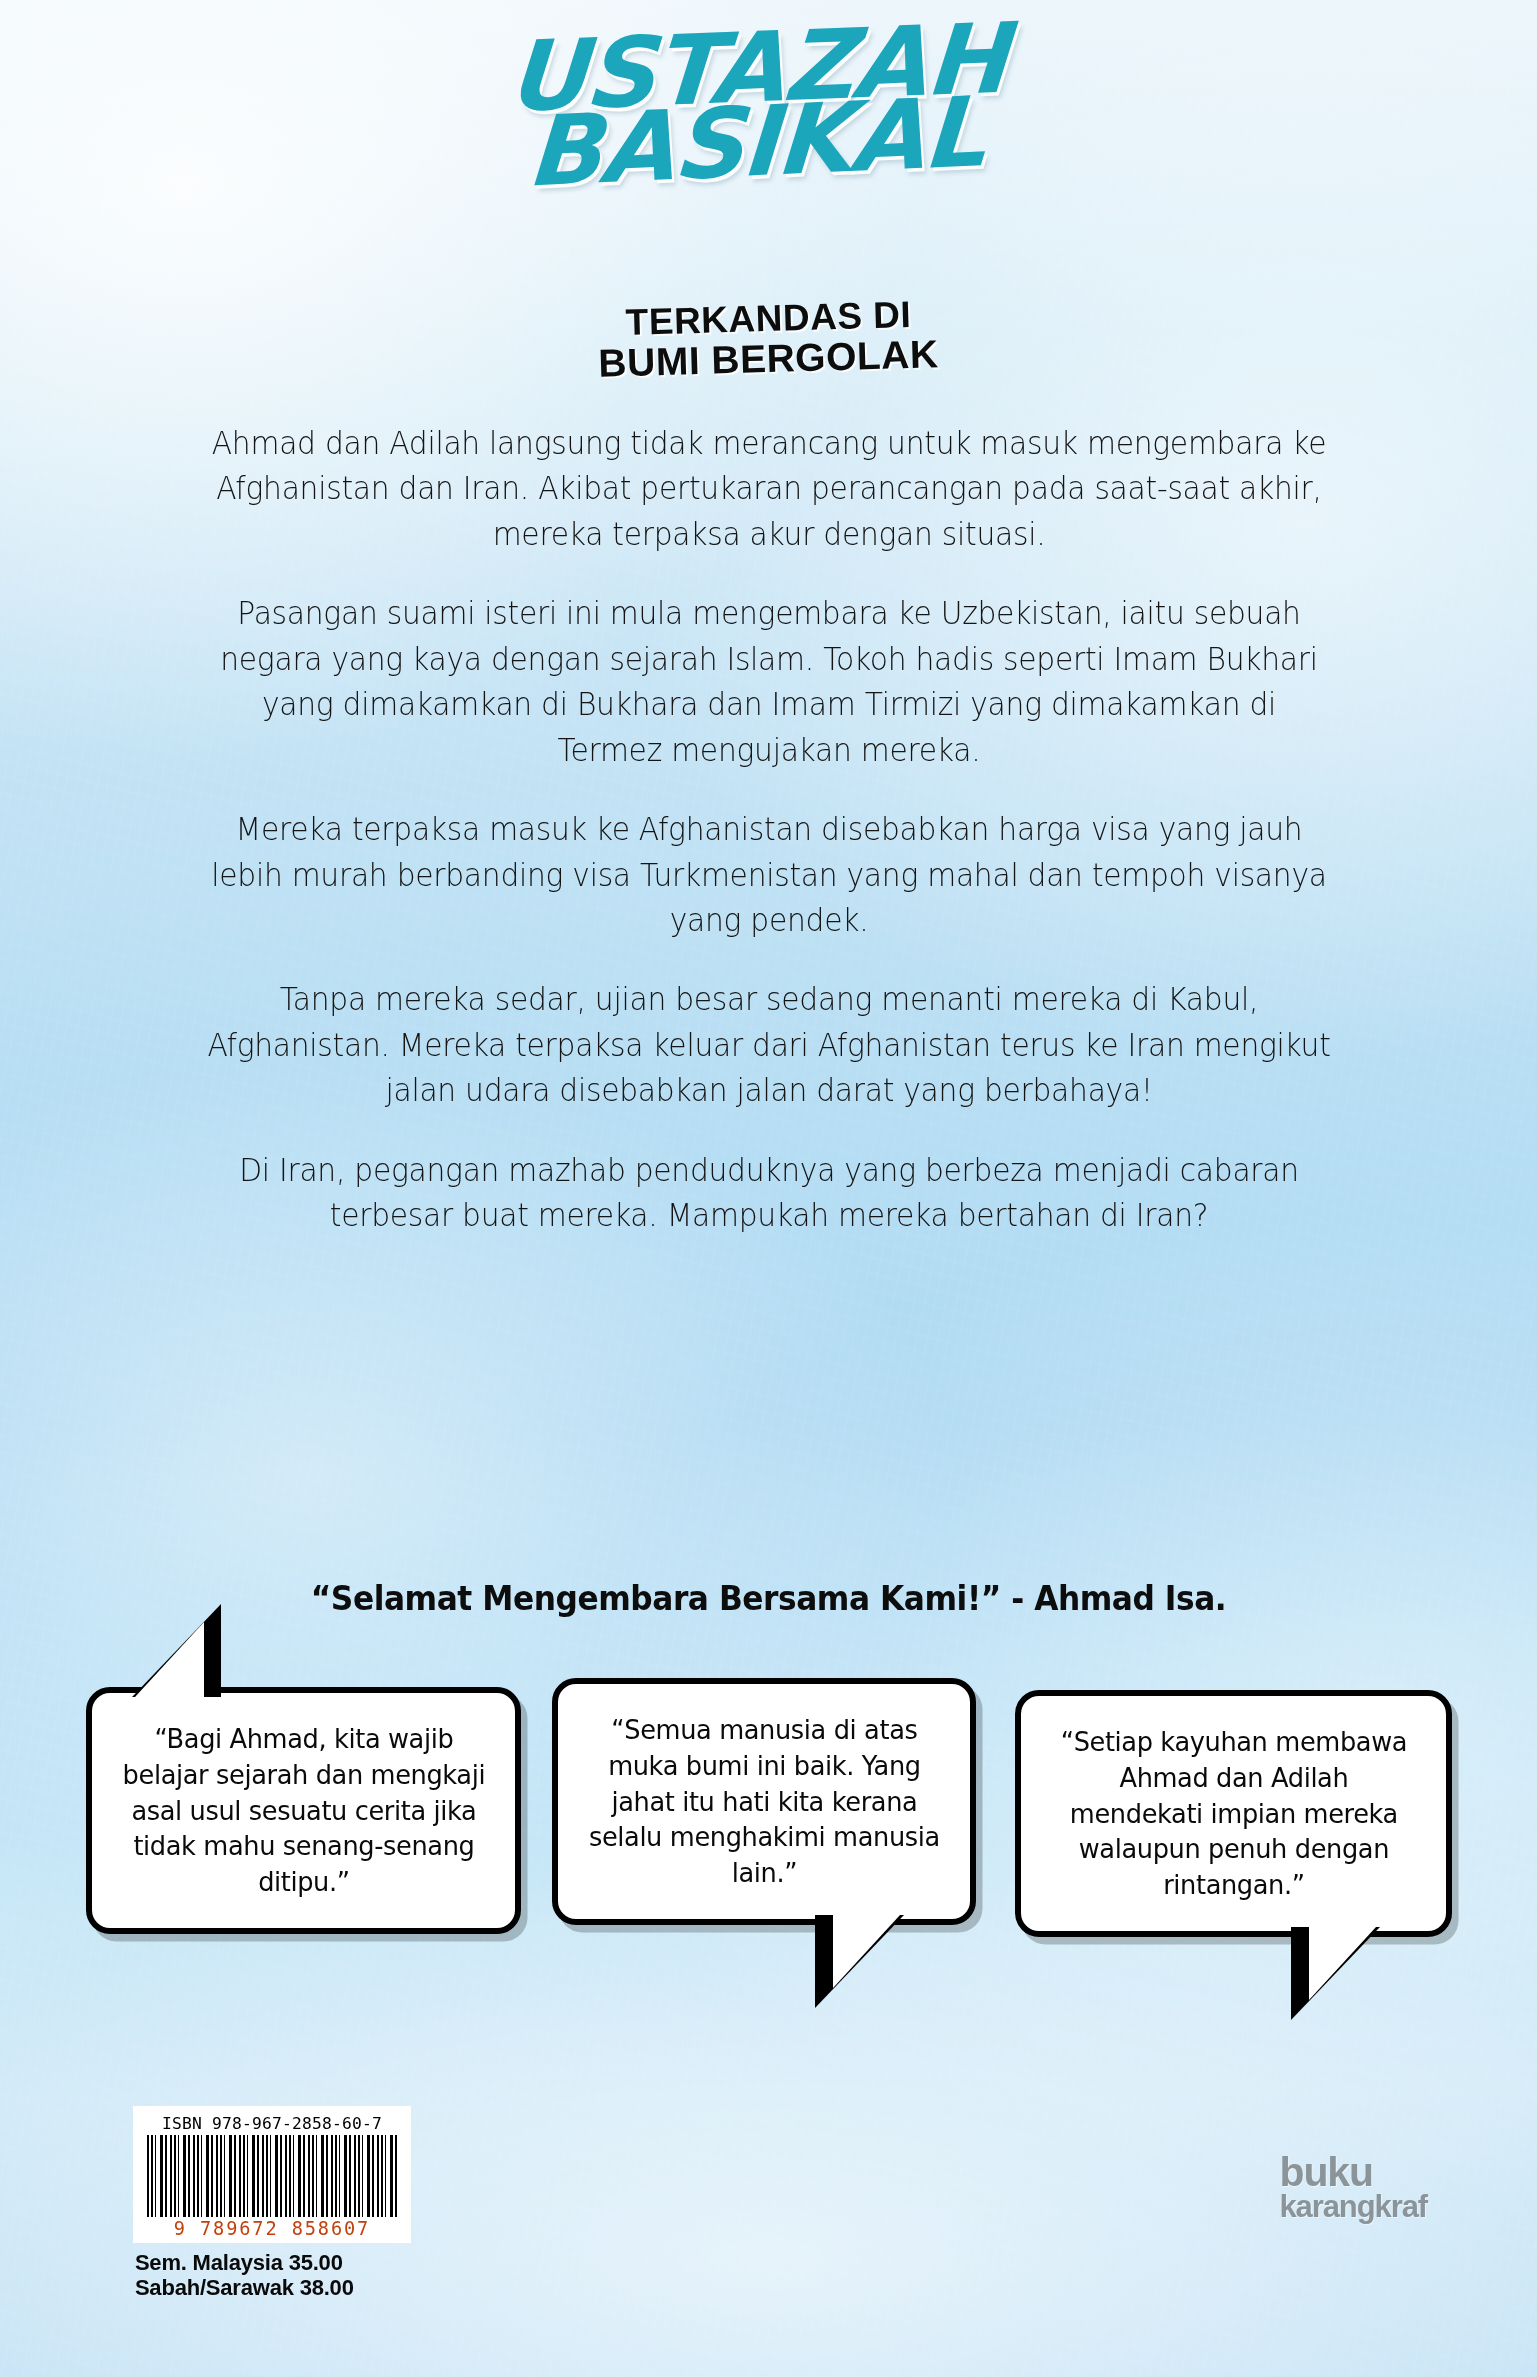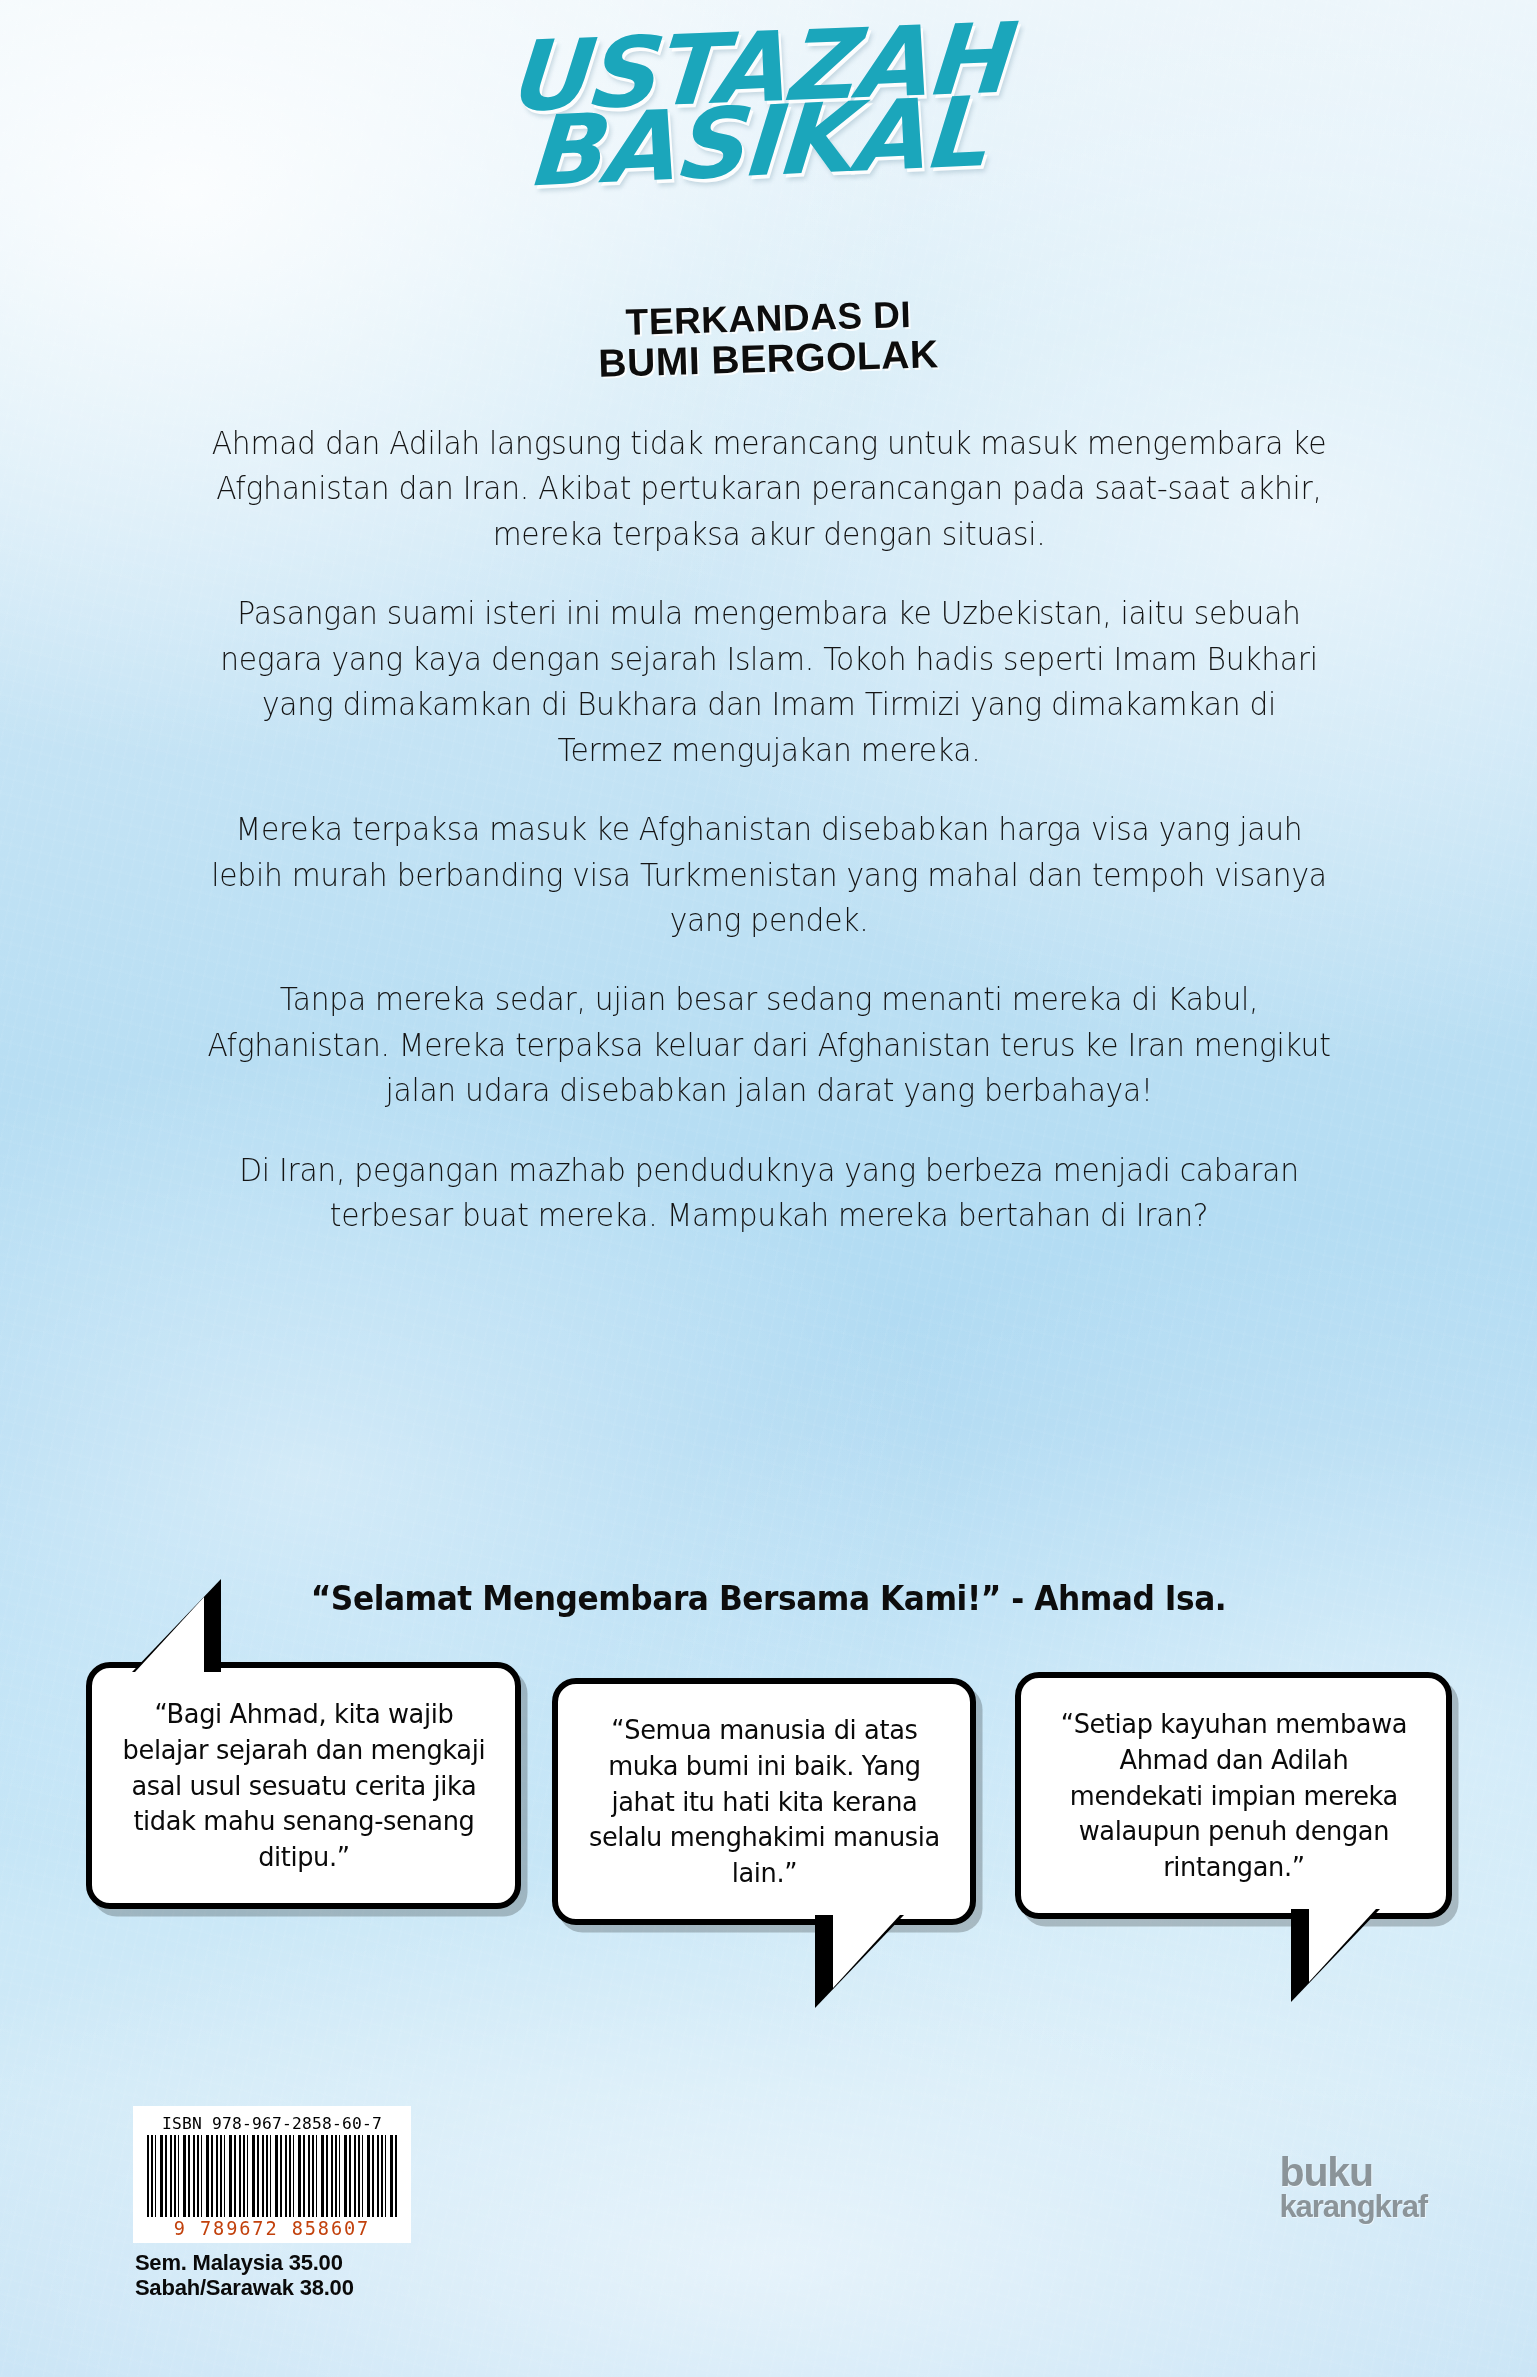--- a/index.html
+++ b/index.html
@@ -161,23 +161,23 @@
   .bubble-text {
     font-family: "DejaVu Sans", sans-serif;
     font-weight: 400;
     font-size: 27px;
     line-height: 1.33;
     color: #0a0a0a;
     text-align: center;
     letter-spacing: -0.4px;
     transform: scaleX(0.95);
   }
-  #bubble-1 { left: 0;    top: 10px; width: 435px; height: 247px; }
+  #bubble-1 { left: 0;    top: 35px; width: 435px; height: 247px; }
   #bubble-2 { left: 466px;top: 26px; width: 424px; height: 247px; align-items: center; }
-  #bubble-3 { left: 929px;top: 20px; width: 437px; height: 247px; }
+  #bubble-3 { left: 929px;top: 38px; width: 437px; height: 247px; }
 
   
   .tail, .tail-in {
     position: absolute;
     width: 0; height: 0;
   }
   
   #tail1-out {
     left: 7.5px; top: -89px;
     border-left: 32px solid transparent;

